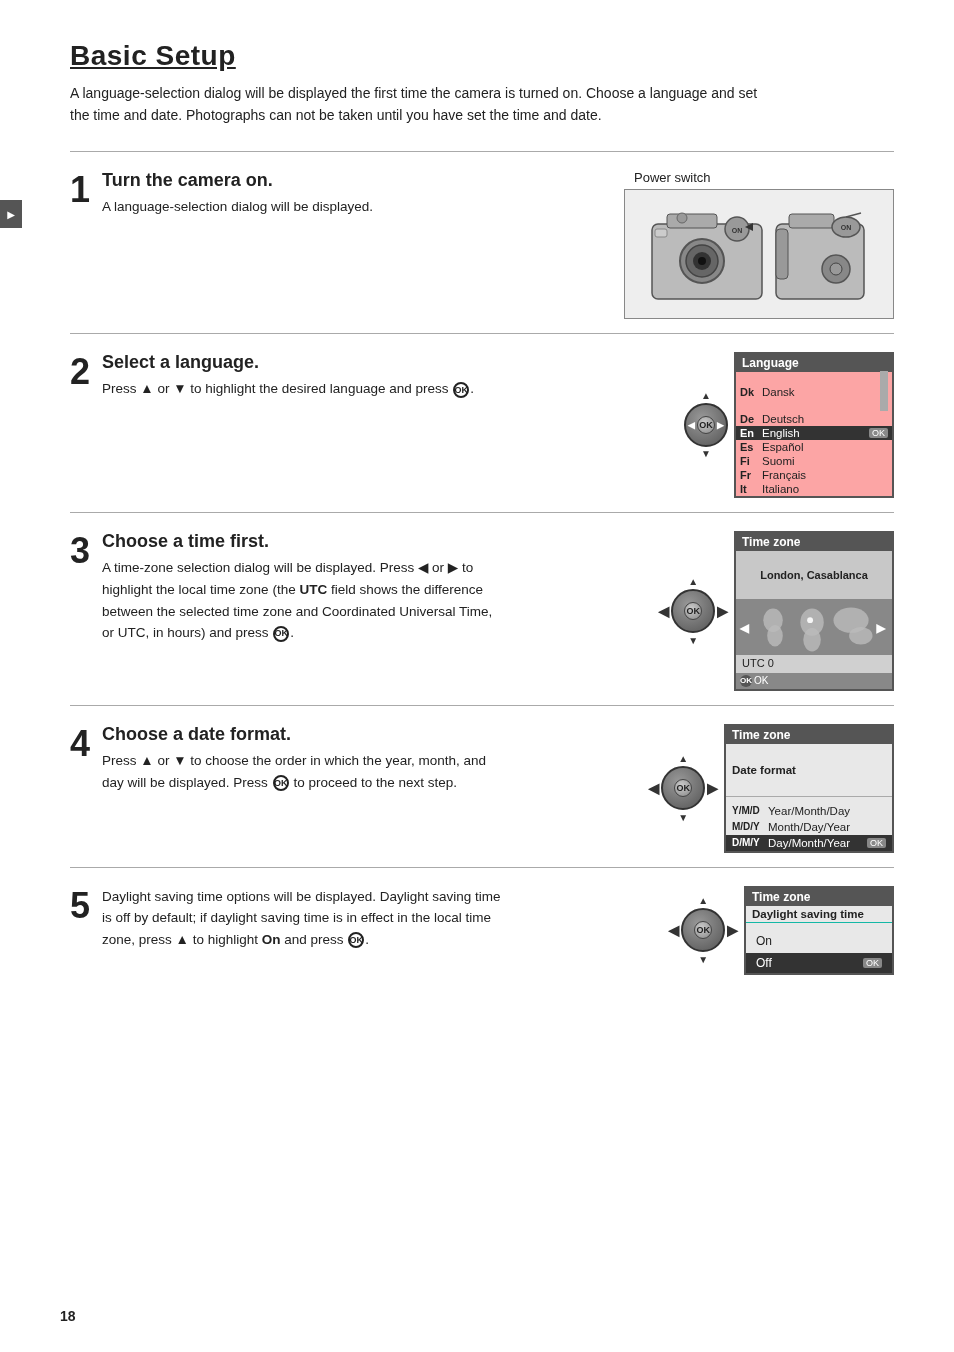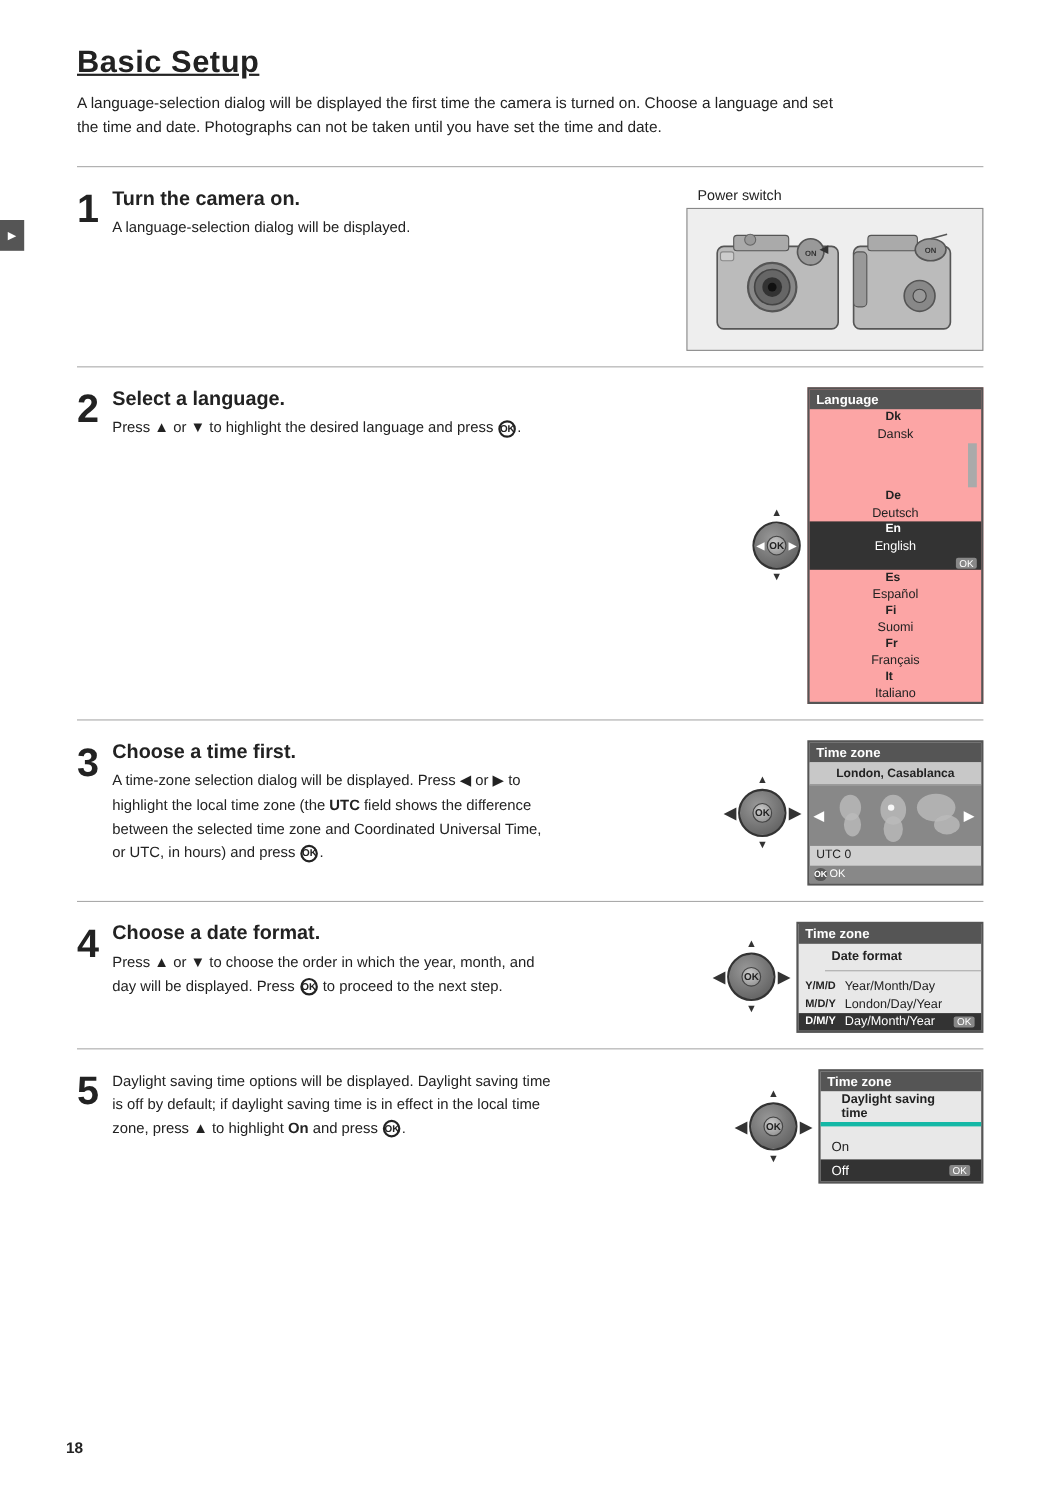--- a/index.html
+++ b/index.html
@@ -108,21 +108,21 @@
     }
     .dialog-title {
       background: #555;
       color: #fff;
       padding: 2px 6px;
       font-size: 12px;
       font-weight: bold;
     }
     .dialog-row {
       display: flex;
-      flex-direction: column;
+      flex-direction: row;
       align-items: center;
       padding: 1px 4px;
       font-size: 11.5px;
       gap: 4px;
     }
     .dialog-row.selected {
       background: #333;
       color: #fff;
     }
     .lang-code {
@@ -183,21 +183,21 @@
       background: #888;
       height: 55px;
       display: flex;
       align-items: center;
       justify-content: center;
       position: relative;
       overflow: hidden;
     }
     .timezone-location {
       background: #c8c8c8;
-      padding: 4px 6px;
+      padding: 18px 6px;
       font-size: 11px;
       font-weight: bold;
       text-align: center;
       border-bottom: 1px solid #888;
     }
     .timezone-utc {
       padding: 2px 15px 4px 6px;
       font-size: 11px;
     }
     .ok-row {
@@ -530,29 +530,29 @@
           <div class="nav-ring" style="margin:0 2px;">
             <div class="nav-center">OK</div>
           </div>
           <span style="font-size:14px; color:#333; font-weight:bold;">▶</span>
         </div>
         <span style="font-size:10px; color:#333;">▼</span>
       </div>
 
       <div class="dateformat-dialog">
         <div class="dialog-title">Time zone</div>
-        <div style="padding: 6px 6px; font-size:11.5px; font-weight:bold; border-bottom:1px solid #aaa;margin-left:24px;">Date format</div>
+        <div style="padding: 20px 6px; font-size:11.5px; font-weight:bold; border-bottom:1px solid #aaa;">Date format</div>
         <div style="height:6px;"></div>
         <div class="dateformat-row">
           <span class="fmt-code">Y/M/D</span>
           <span>Year/Month/Day</span>
         </div>
         <div class="dateformat-row">
           <span class="fmt-code">M/D/Y</span>
-          <span>London/Day/Year</span>
+          <span>Month/Day/Year</span>
         </div>
         <div class="dateformat-row selected">
           <span class="fmt-code">D/M/Y</span>
           <span>Day/Month/Year</span>
           <span class="ok-badge">OK</span>
         </div>
       </div>
     </div>
   </div>
 </div>
@@ -577,21 +577,21 @@
           <div class="nav-ring" style="margin:0 2px;">
             <div class="nav-center">OK</div>
           </div>
           <span style="font-size:14px; color:#333; font-weight:bold;">▶</span>
         </div>
         <span style="font-size:10px; color:#333;">▼</span>
       </div>
 
       <div class="daylight-dialog">
         <div class="dialog-title">Time zone</div>
-        <div style="padding: 2px 19px; font-size:11.5px; font-weight:bold; border-bottom:4px solid #14b8a6;">Daylight saving time</div>
+        <div style="padding: 2px 6px; font-size:11.5px; font-weight:bold; border-bottom:1px solid #14b8a6;">Daylight saving time</div>
         <div style="height:8px;"></div>
         <div class="daylight-row">On</div>
         <div style="height:2px;"></div>
         <div class="daylight-row selected" style="display:flex; align-items:center; justify-content:space-between;">
           <span>Off</span>
           <span class="ok-badge">OK</span>
         </div>
       </div>
     </div>
   </div>

